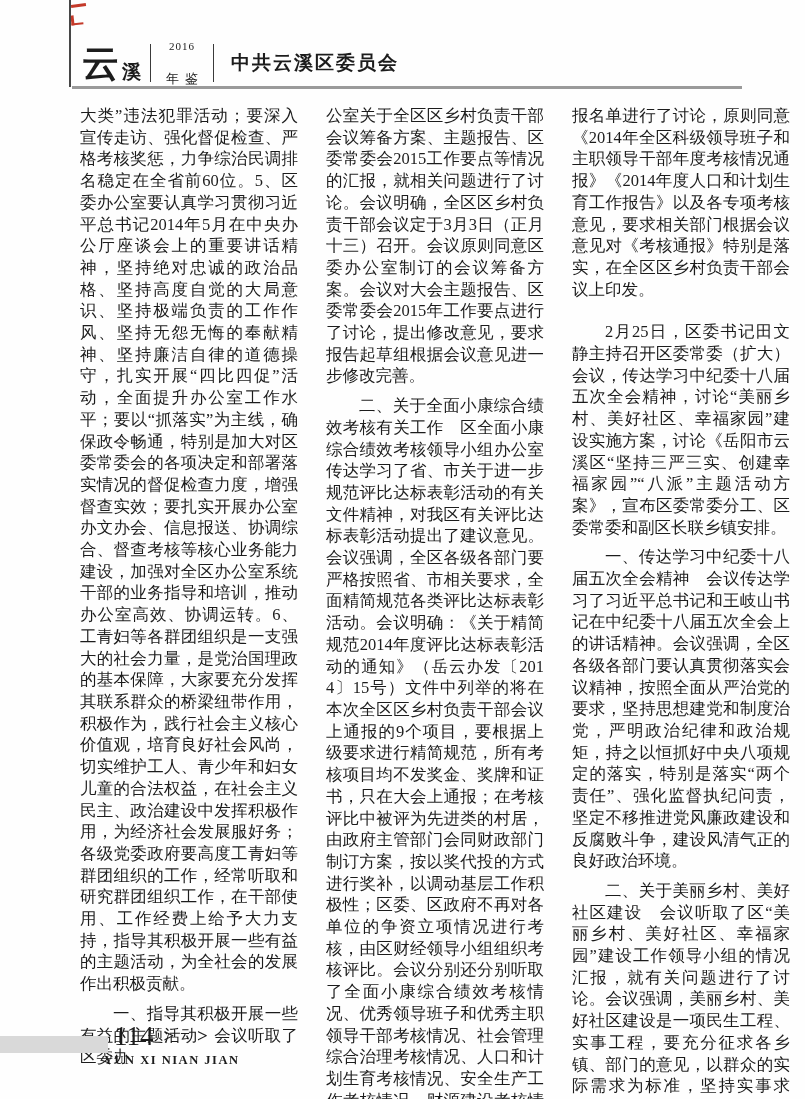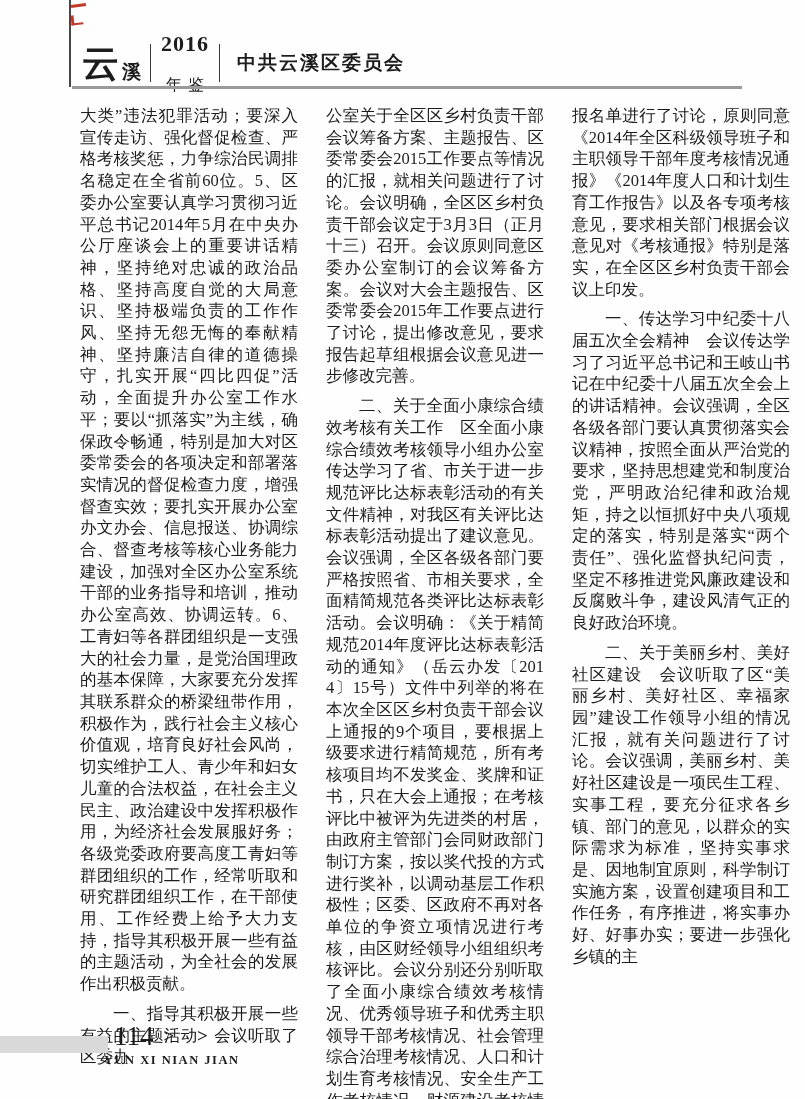--- a/index.html
+++ b/index.html
@@ -44,22 +44,22 @@
   }
   .logo-small{
     font-size:19px;font-weight:bold;line-height:1;
     margin:16px 0 0 3px;
   }
   .vdiv{
     width:1px;height:38px;background:#3a3a3a;margin:0 9px;
     align-self:center;
   }
   .year-block{text-align:center;line-height:1.1;}
-  .year-top{font-size:22px;letter-spacing:1px;font-weight:bold;}
-  .year-bottom{font-size:16px;letter-spacing:6px;margin-top:20px;text-indent:6px;}
+  .year-top{font-size:11px;letter-spacing:1px;}
+  .year-bottom{font-size:13px;letter-spacing:6px;margin-top:20px;text-indent:6px;}
   .org{
     font-size:19px;font-weight:bold;letter-spacing:2px;margin-left:8px;
     font-family:"Liberation Sans","DejaVu Sans",sans-serif;
   }
   .header-rule{
     position:absolute;left:72px;top:86px;width:670px;height:3px;
     background:var(--rule-gray);
   }
   .content{
     position:absolute;left:72px;top:97px;width:728px;
@@ -119,20 +119,21 @@
     <div class="column">
         <p class="">大类”违法犯罪活动；要深入宣传走访、强化督促检查、严格考核奖惩，力争综治民调排名稳定在全省前60位。5、区委办公室要认真学习贯彻习近平总书记2014年5月在中央办公厅座谈会上的重要讲话精神，坚持绝对忠诚的政治品格、坚持高度自觉的大局意识、坚持极端负责的工作作风、坚持无怨无悔的奉献精神、坚持廉洁自律的道德操守，扎实开展“四比四促”活动，全面提升办公室工作水平；要以“抓落实”为主线，确保政令畅通，特别是加大对区委常委会的各项决定和部署落实情况的督促检查力度，增强督查实效；要扎实开展办公室办文办会、信息报送、协调综合、督查考核等核心业务能力建设，加强对全区办公室系统干部的业务指导和培训，推动办公室高效、协调运转。6、工青妇等各群团组织是一支强大的社会力量，是党治国理政的基本保障，大家要充分发挥其联系群众的桥梁纽带作用，积极作为，践行社会主义核心价值观，培育良好社会风尚，切实维护工人、青少年和妇女儿童的合法权益，在社会主义民主、政治建设中发挥积极作用，为经济社会发展服好务；各级党委政府要高度工青妇等群团组织的工作，经常听取和研究群团组织工作，在干部使用、工作经费上给予大力支持，指导其积极开展一些有益的主题活动，为全社会的发展作出积极贡献。</p>
         <p class="indent "><b>一、指导其积极开展一些有益的主题活动</b>　会议听取了区委办</p>
       </div>
     <div class="column">
         <p class="">公室关于全区区乡村负责干部会议筹备方案、主题报告、区委常委会2015工作要点等情况的汇报，就相关问题进行了讨论。会议明确，全区区乡村负责干部会议定于3月3日（正月十三）召开。会议原则同意区委办公室制订的会议筹备方案。会议对大会主题报告、区委常委会2015年工作要点进行了讨论，提出修改意见，要求报告起草组根据会议意见进一步修改完善。</p>
         <p class="indent "><b>二、关于全面小康综合绩效考核有关工作</b>　区全面小康综合绩效考核领导小组办公室传达学习了省、市关于进一步规范评比达标表彰活动的有关文件精神，对我区有关评比达标表彰活动提出了建议意见。会议强调，全区各级各部门要严格按照省、市相关要求，全面精简规范各类评比达标表彰活动。会议明确：《关于精简规范2014年度评比达标表彰活动的通知》（岳云办发〔2014〕15号）文件中列举的将在本次全区区乡村负责干部会议上通报的9个项目，要根据上级要求进行精简规范，所有考核项目均不发奖金、奖牌和证书，只在大会上通报；在考核评比中被评为先进类的村居，由政府主管部门会同财政部门制订方案，按以奖代投的方式进行奖补，以调动基层工作积极性；区委、区政府不再对各单位的争资立项情况进行考核，由区财经领导小组组织考核评比。会议分别还分别听取了全面小康综合绩效考核情况、优秀领导班子和优秀主职领导干部考核情况、社会管理综合治理考核情况、人口和计划生育考核情况、安全生产工作考核情况、财源建设考核情况、禁违拆违治违考核情况、农村环境整治工作考核情况、年度先进个人考核情况的汇报。会议对相关考核项目和建议通</p>
       </div>
     <div class="column">
         <p class="">报名单进行了讨论，原则同意《2014年全区科级领导班子和主职领导干部年度考核情况通报》《2014年度人口和计划生育工作报告》以及各专项考核意见，要求相关部门根据会议意见对《考核通报》特别是落实，在全区区乡村负责干部会议上印发。</p>
+        <p class="indent gap">2月25日，区委书记田文静主持召开区委常委（扩大）会议，传达学习中纪委十八届五次全会精神，讨论“美丽乡村、美好社区、幸福家园”建设实施方案，讨论《岳阳市云溪区“坚持三严三实、创建幸福家园”“八派”主题活动方案》，宣布区委常委分工、区委常委和副区长联乡镇安排。</p>
         <p class="indent "><b>一、传达学习中纪委十八届五次全会精神</b>　会议传达学习了习近平总书记和王岐山书记在中纪委十八届五次全会上的讲话精神。会议强调，全区各级各部门要认真贯彻落实会议精神，按照全面从严治党的要求，坚持思想建党和制度治党，严明政治纪律和政治规矩，持之以恒抓好中央八项规定的落实，特别是落实“两个责任”、强化监督执纪问责，坚定不移推进党风廉政建设和反腐败斗争，建设风清气正的良好政治环境。</p>
         <p class="indent "><b>二、关于美丽乡村、美好社区建设</b>　会议听取了区“美丽乡村、美好社区、幸福家园”建设工作领导小组的情况汇报，就有关问题进行了讨论。会议强调，美丽乡村、美好社区建设是一项民生工程、实事工程，要充分征求各乡镇、部门的意见，以群众的实际需求为标准，坚持实事求是、因地制宜原则，科学制订实施方案，设置创建项目和工作任务，有序推进，将实事办好、好事办实；要进一步强化乡镇的主</p>
       </div>
   </div>
 
   <div class="footer-bar"></div>
   <div class="page-num-row">
     <span>114</span><span class="arrows">&gt; &gt;</span>
   </div>
   <div class="pinyin">YUN XI NIAN JIAN</div>

